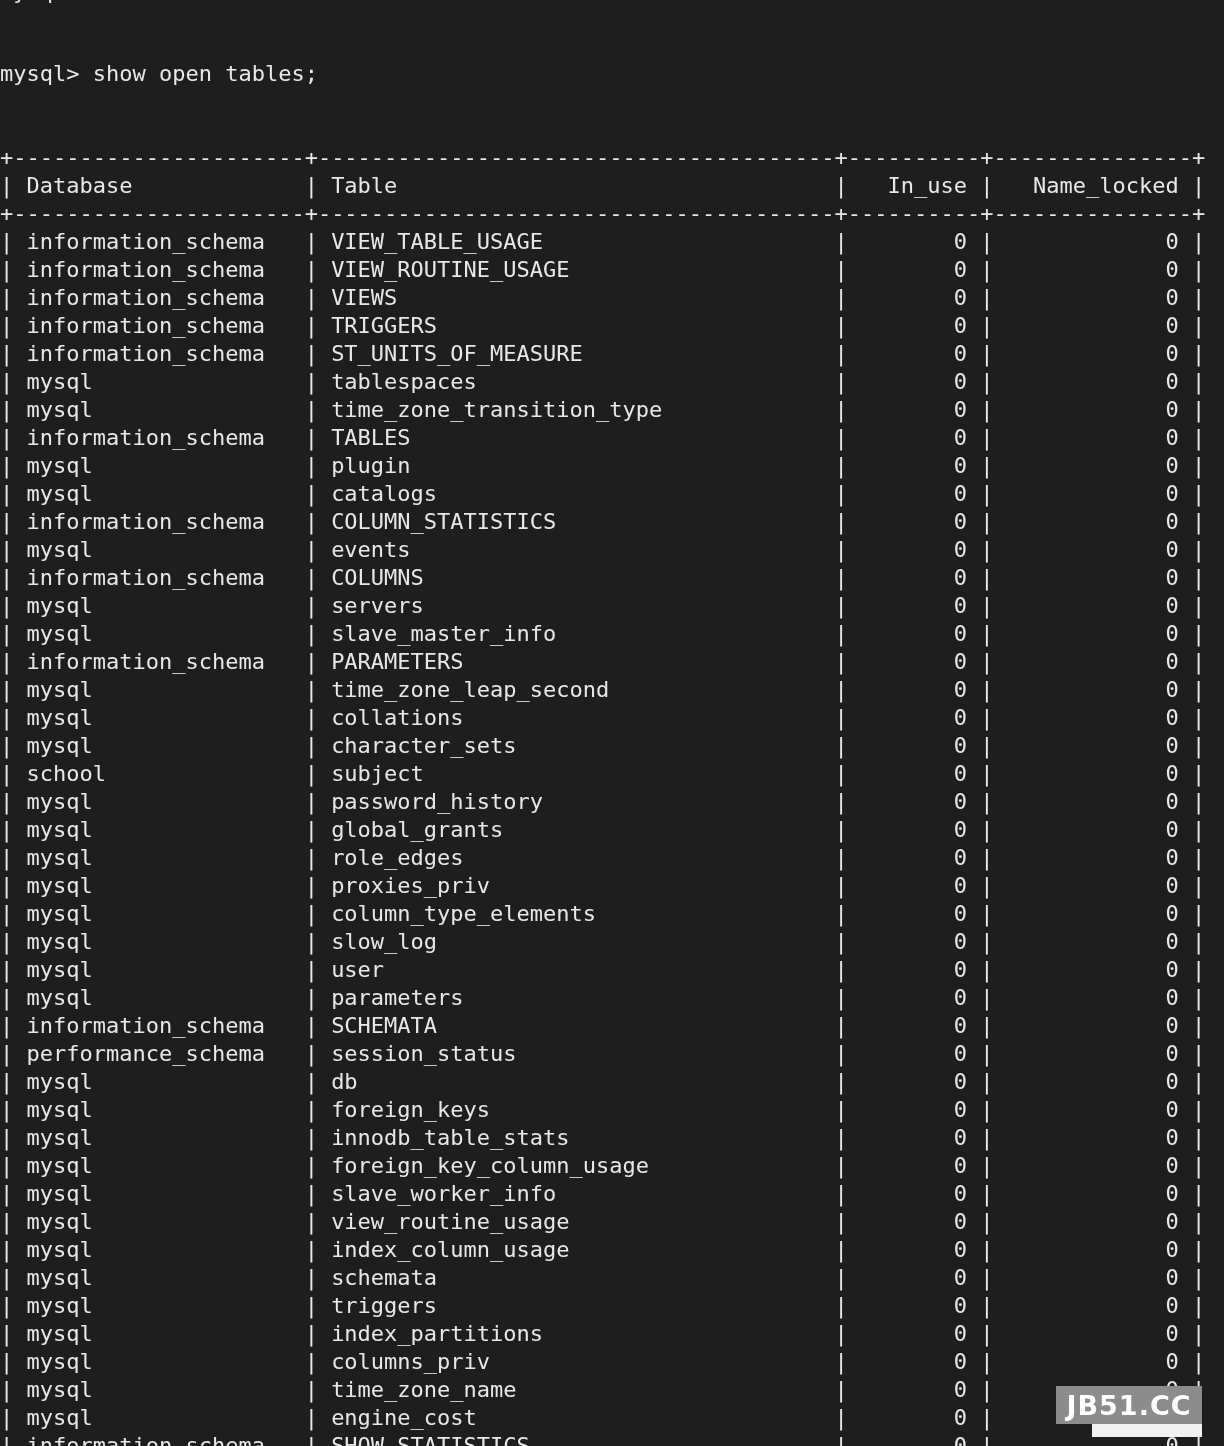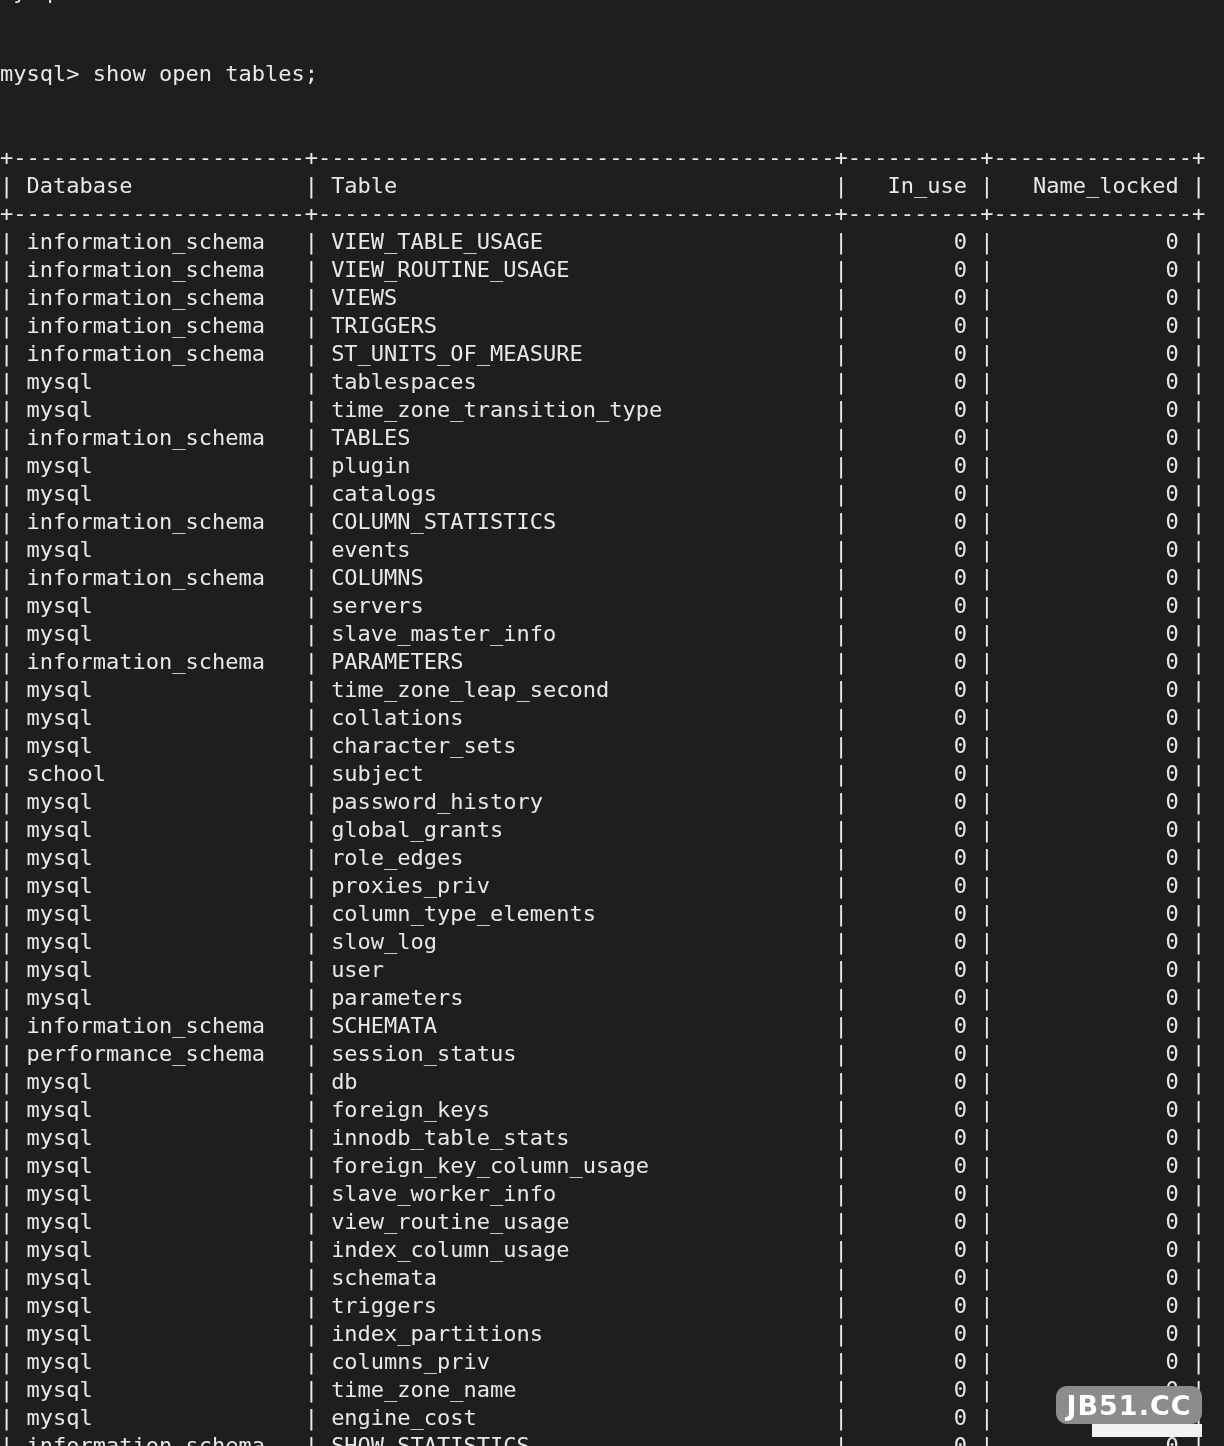--- a/index.html
+++ b/index.html
@@ -63,21 +63,20 @@
   #watermark {
     position: absolute;
     left: 1056px;
     top: 1386px;
     width: 146px;
     height: 38px;
     background: #8c8c8c;
     display: flex;
     align-items: center;
     justify-content: center;
-    border-radius: 11px;
   }
   #watermark .wm-text {
     font-family: "DejaVu Sans", "Liberation Sans", sans-serif;
     font-weight: bold;
     font-size: 27px;
     color: #ffffff;
     letter-spacing: 1px;
     line-height: 1;
   }
   #watermark-underbar {

